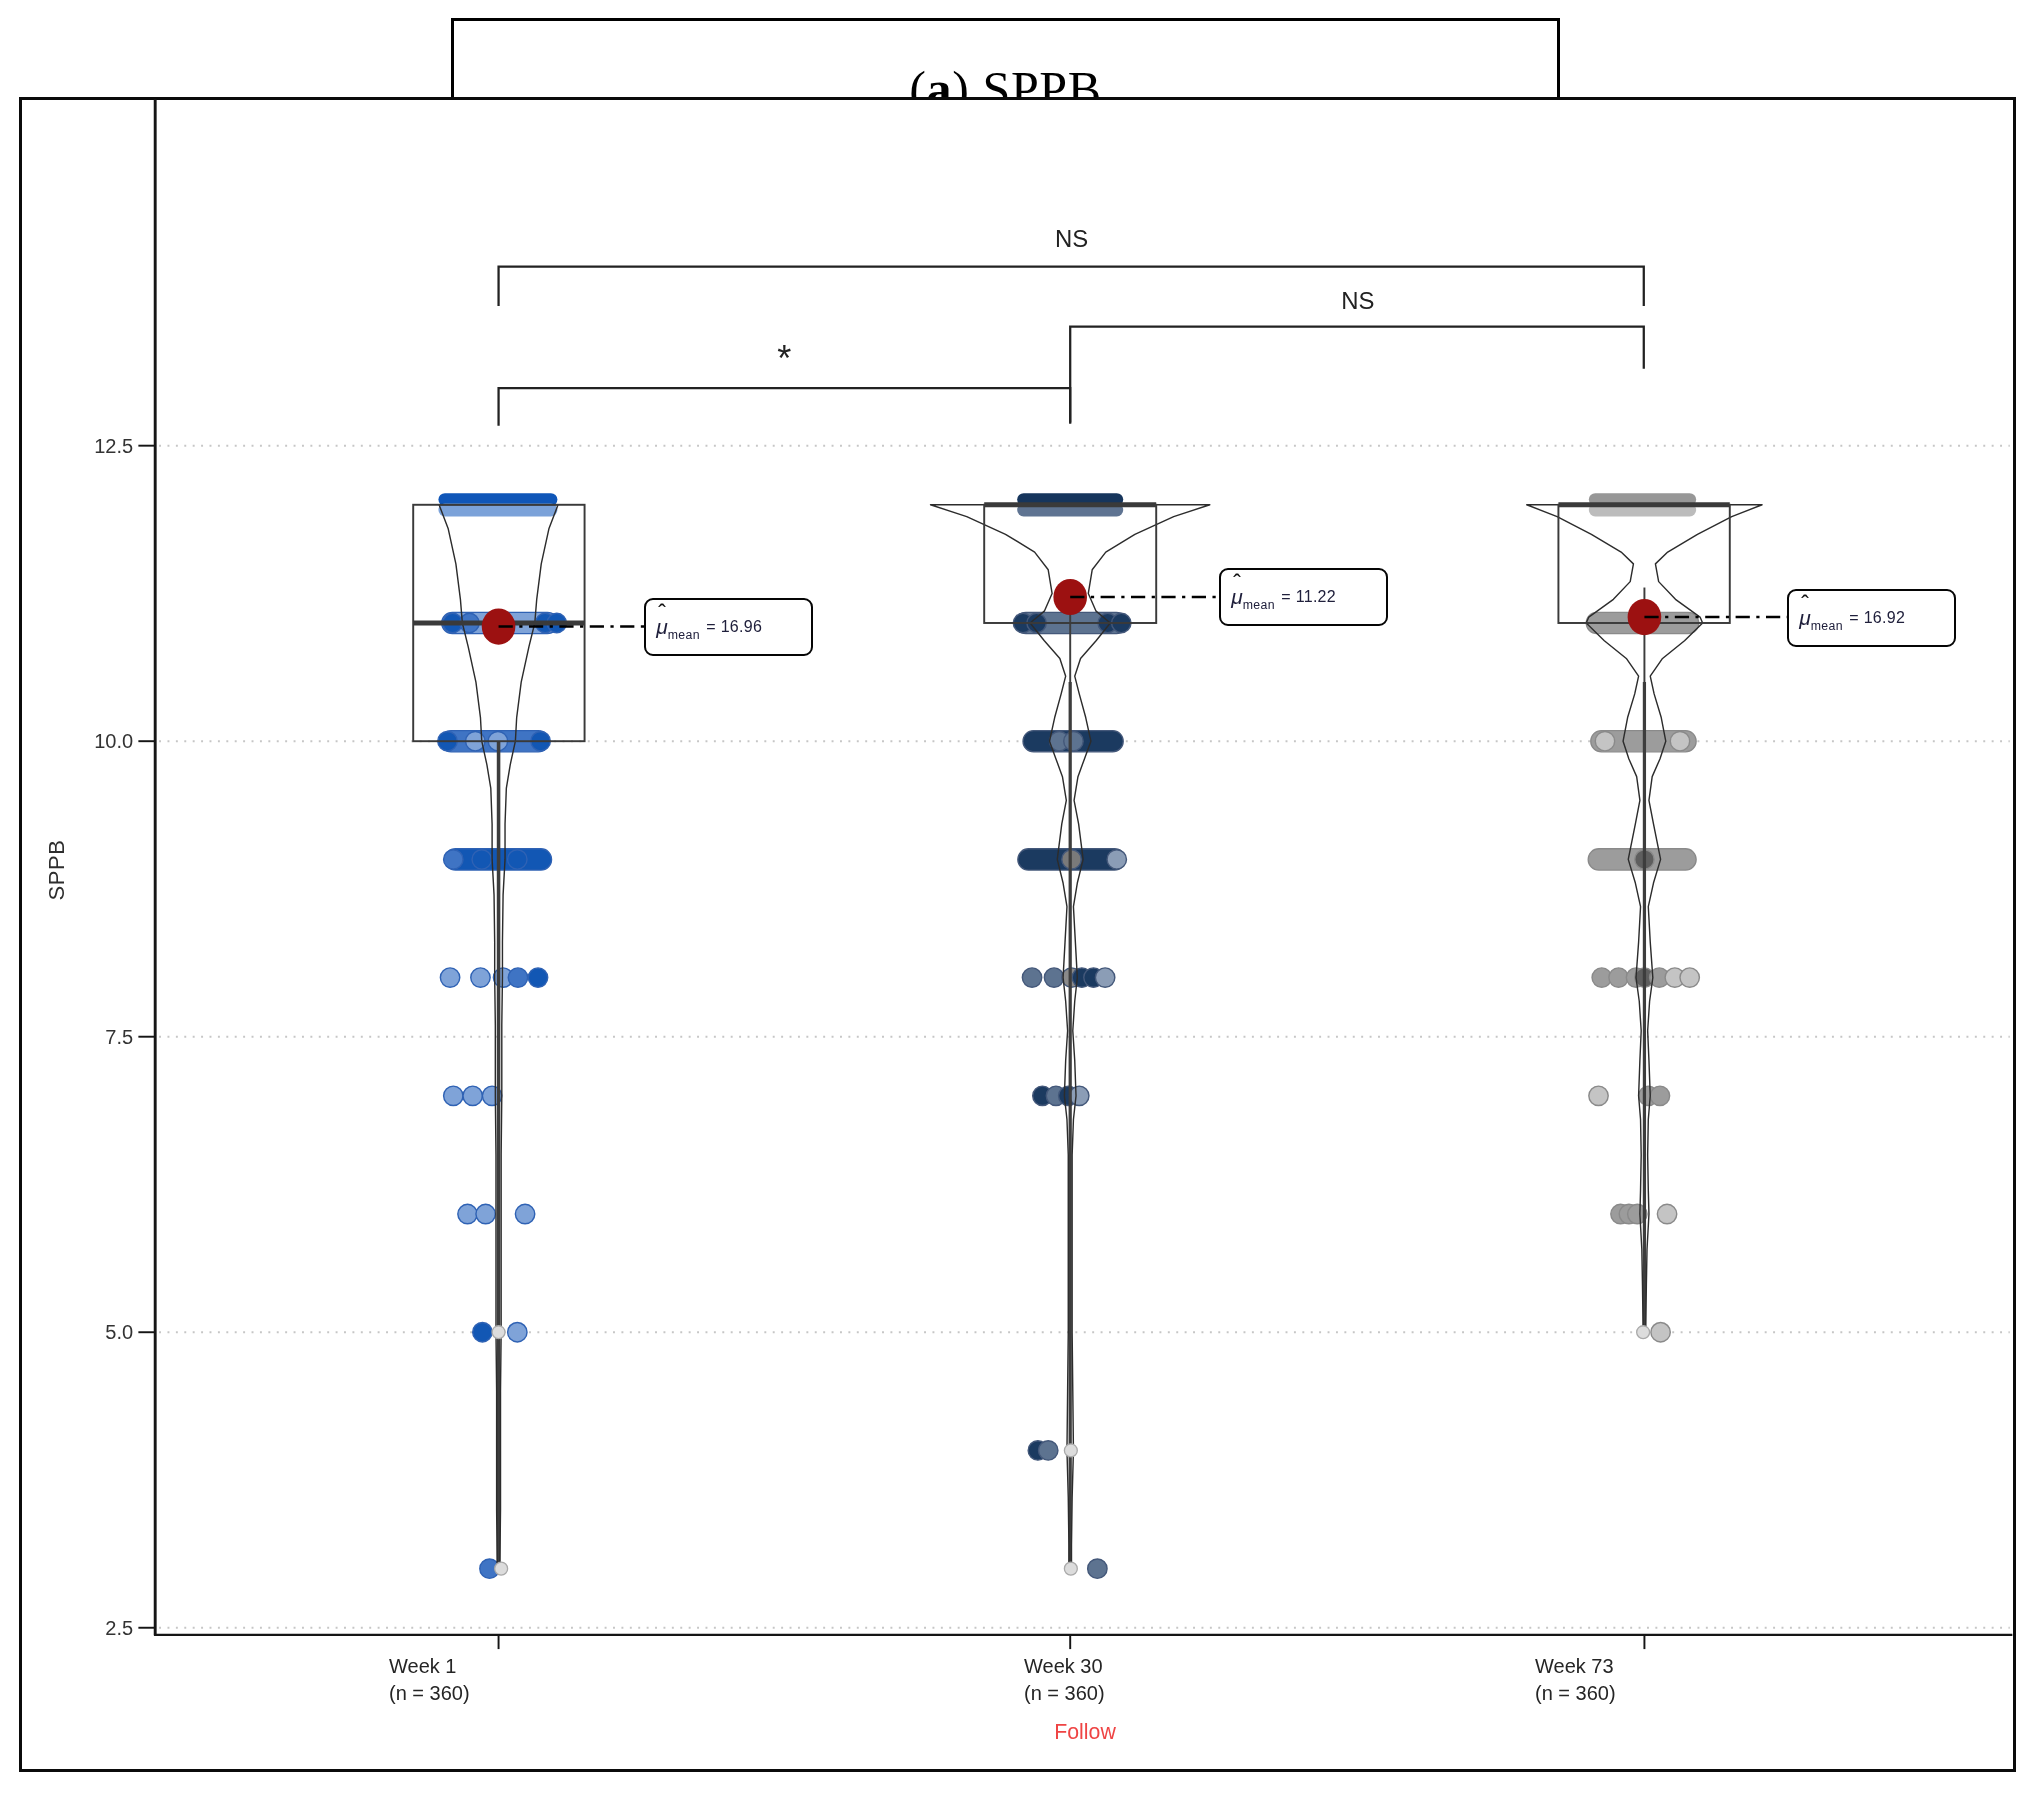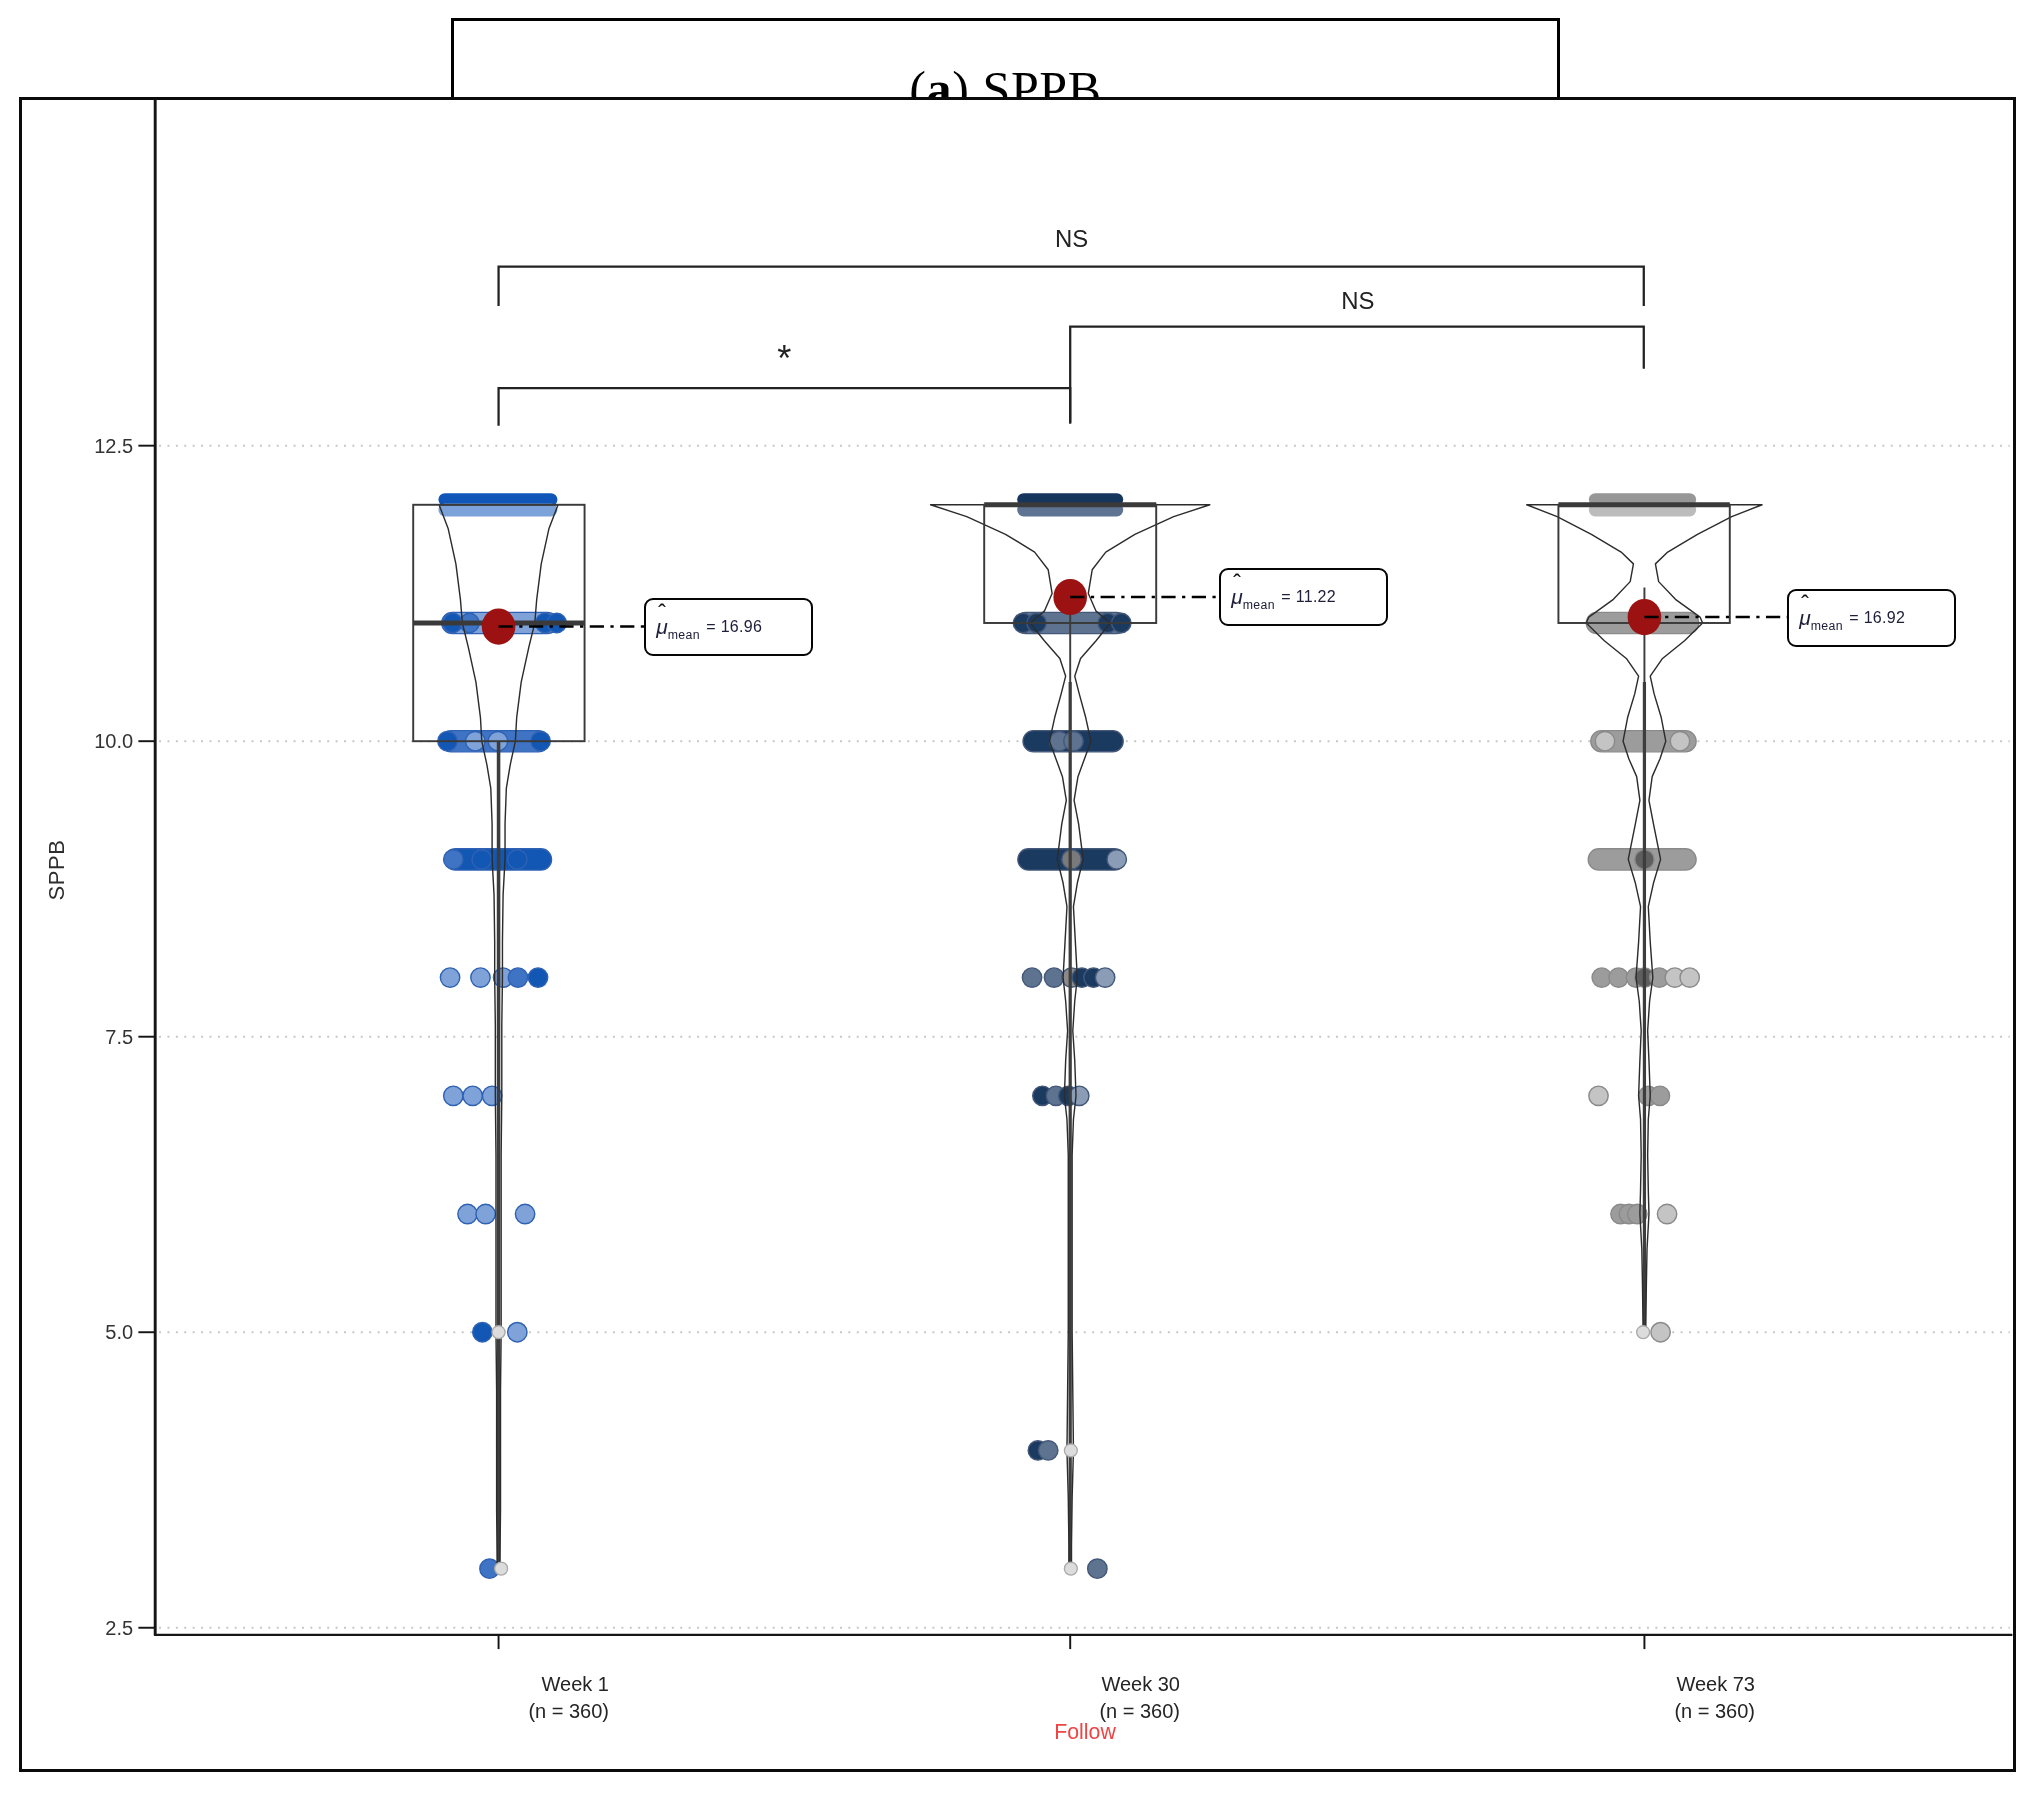--- a/index.html
+++ b/index.html
@@ -7,22 +7,22 @@
   #fig{position:absolute;left:0;top:0;width:2035px;height:1818px;}
   .title-box{position:absolute;left:451px;top:17.5px;width:1109px;height:142px;border:3.9px solid #000;
     box-sizing:border-box;display:flex;align-items:center;justify-content:center;
     font-family:"Liberation Serif",serif;font-size:50px;color:#000;letter-spacing:0.6px;}
   .title-box b{font-weight:bold;}
   .frame{position:absolute;left:19.4px;top:97px;width:1997px;height:1675px;border:3.2px solid #0b0b0b;
     box-sizing:border-box;background:#fff;}
   #plot-svg{position:absolute;left:0;top:0;}
   .ylab{position:absolute;left:57px;top:870px;transform:translate(-50%,-50%) rotate(-90deg);
     font-size:22px;color:#2e2e2e;letter-spacing:0.6px;}
-  .xlab-group{position:absolute;top:1653px;width:220px;margin-left:-110px;text-align:right;
-    font-size:20px;color:#252525;line-height:27px;margin-top:18px;}
+  .xlab-group{position:absolute;top:1653px;width:220px;margin-left:-110px;text-align:left;
+    font-size:20px;color:#252525;line-height:27px;}
   .follow{position:absolute;top:1720px;left:1085px;transform:translateX(-50%);
     font-size:21.3px;color:#ef4444;}
   .mean-label{position:absolute;width:169px;height:58px;border:2.6px solid #050505;border-radius:9px;
     background:#fff;box-sizing:border-box;display:flex;align-items:center;padding-left:10.3px;
     color:#20203c;}
   .mu-block{position:relative;font-size:21px;font-style:italic;}
   .hat{position:absolute;left:1.9px;top:-15.5px;font-size:23px;font-style:normal;color:#111;}
   .msub{font-size:12.3px;font-style:normal;position:relative;top:4.5px;letter-spacing:0.3px;}
   .mval{font-size:16px;margin-left:6.5px;letter-spacing:0.3px;white-space:pre;}
 </style>
@@ -171,21 +171,21 @@
       <path d="M771,658 L771,600 L1655,600 L1655,653" fill="none" stroke="#222222" stroke-width="3.5"></path>
       <text x="1213" y="574" text-anchor="middle" font-size="56" fill="#222222" font-family="Liberation Sans, sans-serif">*</text>
     </svg>
 
   <div class="ylab">SPPB</div>
 
   <div class="xlab-group" id="xlab-0" style="left: 499px;">
     <div>Week 1</div>
     <div>(n = 360)</div>
   </div>
-  <div class="xlab-group" id="xlab-1" style="left: 1070px;">
+  <div class="xlab-group" id="xlab-1" style="left: 1134px;">
     <div>Week 30</div>
     <div>(n = 360)</div>
   </div>
   <div class="xlab-group" id="xlab-2" style="left: 1645px;">
     <div>Week 73</div>
     <div>(n = 360)</div>
   </div>
 
   <div class="follow">Follow</div>
 

